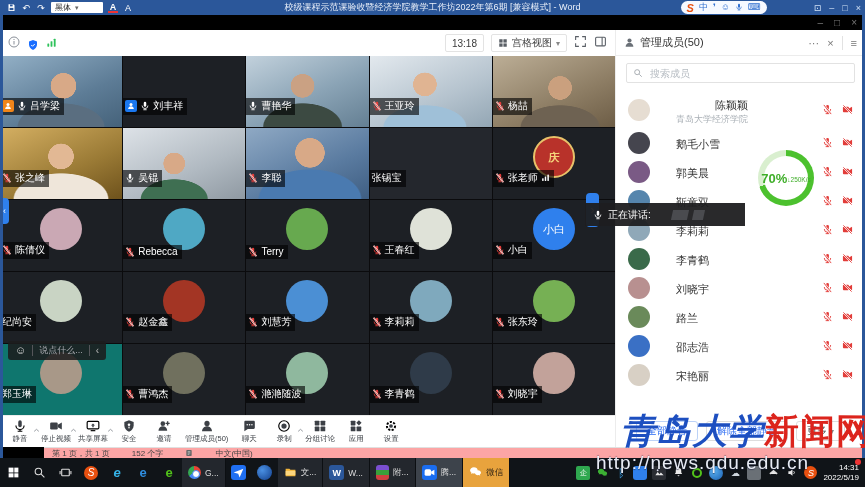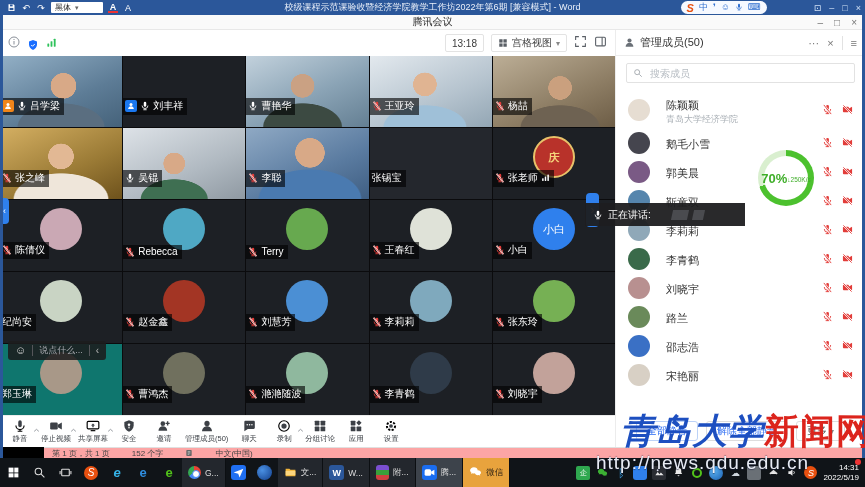--- a/index.html
+++ b/index.html
@@ -71,21 +71,21 @@
   
   .panel{position:absolute;left:615px;top:26px;width:250px;height:391px;background:#fff;border-left:1px solid #ececec;}
   .search-box{margin:7px 10px 5px;height:20px;border:1px solid #e2e2e2;border-radius:2px;display:flex;align-items:center;gap:5px;padding:0 6px;background:#fff;}
   .search-box svg{width:10px;height:10px;stroke:#9aa0a6;fill:none;stroke-width:2;}
   .search-box input{border:0;outline:0;flex:1;font-size:10px;color:#333;background:transparent;}
   .search-box input::placeholder{color:#b6bcc2;}
   .member-list{position:absolute;left:0;top:36px;bottom:36px;right:0;overflow:hidden;}
   .p-row{display:flex;align-items:center;height:29px;padding:0 12px;}
   .p-row.tall{height:36px;}
   .p-avatar{width:22px;height:22px;border-radius:50%;flex:none;}
-  .p-info{margin-left:16px;min-width:0;}
+  .p-info{margin-left:26px;min-width:0;text-align:right;}
   .p-name{font-size:11px;color:#333;white-space:nowrap;}
   .p-org{font-size:9px;color:#aab0b6;white-space:nowrap;}
   .p-icons{margin-left:auto;display:flex;gap:9px;}
   .p-icons svg{width:11px;height:11px;fill:#e23c39;}
   .panel-footer{position:absolute;left:0;bottom:6px;width:100%;display:flex;justify-content:center;gap:8px;}
   .pf-btn{height:20px;padding:0 10px;border-radius:3px;font-size:10px;display:flex;align-items:center;background:#fff;cursor:pointer;}
   .pf-blue{border:1px solid #bcd2f7;color:#2a6bf2;}
   .pf-gray{border:1px solid #ddd;color:#2a6bf2;}
   .pf-more{border:1px solid #ddd;color:#444;}
 
@@ -192,23 +192,20 @@
       <span class="g">⌨</span>
     </div>
     <div class="wt-ctrl">
       <span>⊡</span>
       <span>–</span>
       <span>□</span>
       <span>×</span>
     </div>
   </div>
 
-  <div class="meet-titlebar">
-    <span>腾讯会议</span>
-  </div>
   <div class="mt-ctrl">
     <span>–</span>
     <span>□</span>
     <span>×</span>
   </div>
 
   <div class="meet-window">
 
     <div class="meet-subheader">
       <div class="msh-left">

